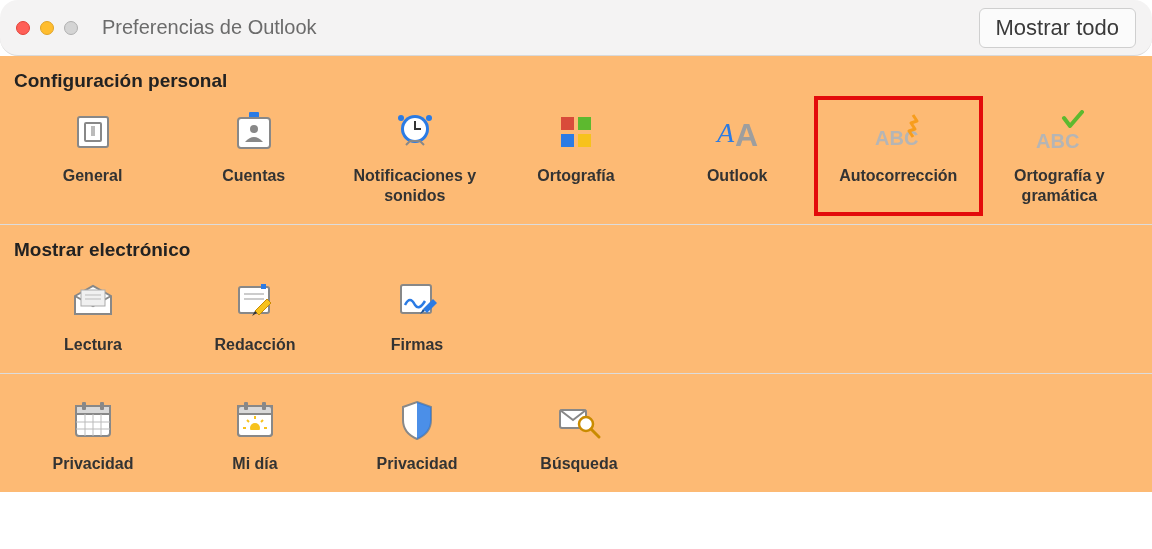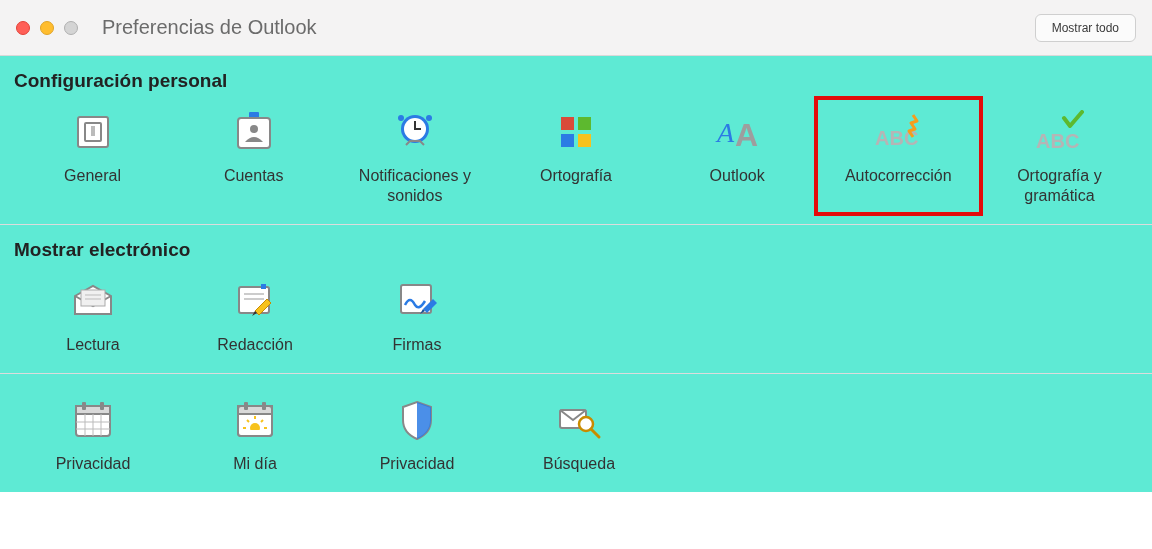--- a/index.html
+++ b/index.html
@@ -11,53 +11,54 @@
     overflow: hidden;
     color: #222;
   }
   .titlebar {
     height: 56px;
     display: flex;
     align-items: center;
     padding: 0 16px;
     border-bottom: 1px solid #d9d9d9;
     background: #f4f3f3;
+    border-radius: 18px;
   }
   .traffic-lights {
     display: flex;
     gap: 10px;
     margin-right: 24px;
   }
   .traffic-lights span {
     width: 14px; height: 14px; border-radius: 50%;
     display: inline-block;
   }
   .tl-red { background: #ff5f57; border: 1px solid #e24238; }
   .tl-yellow { background: #ffbd2e; border: 1px solid #e0a428; }
   .tl-grey { background: #d4d4d4; border: 1px solid #b0b0b0; }
   .window-title {
     font-size: 20px;
     color: #6b6b6b;
     flex: 0 0 auto;
   }
   .titlebar-spacer { flex: 1; }
   .show-all-btn {
-    font-size: 12px;
+    font-size: 22px;
     color: #3a3a3a;
     background: #fbfbfb;
     border: 1px solid #cfcfcf;
     padding: 6px 16px;
     border-radius: 6px;
     cursor: pointer;
   }
 
   .section {
     border-bottom: 1px solid #dcdcdc;
     padding: 14px 12px 12px 12px;
-    background: #5eead4;
+    background: #fdba74;
   }
   .section-header {
     font-size: 19px;
     font-weight: 600;
     color: #222;
     margin-bottom: 8px;
     padding-left: 2px;
   }
   .items-row {
     display: flex;
@@ -76,20 +77,21 @@
   }
   .pref-item .icon-wrap {
     width: 52px; height: 52px;
     display: flex; align-items: center; justify-content: center;
     margin-bottom: 8px;
   }
   .pref-item .label {
     font-size: 16px;
     color: #333;
     line-height: 1.25;
+    font-weight: bold;
   }
   .highlight {
     position: absolute;
     inset: -4px;
     border: 4px solid #e30b0b;
     pointer-events: none;
   }
   svg { display: block; }
 </style>
 </head>

